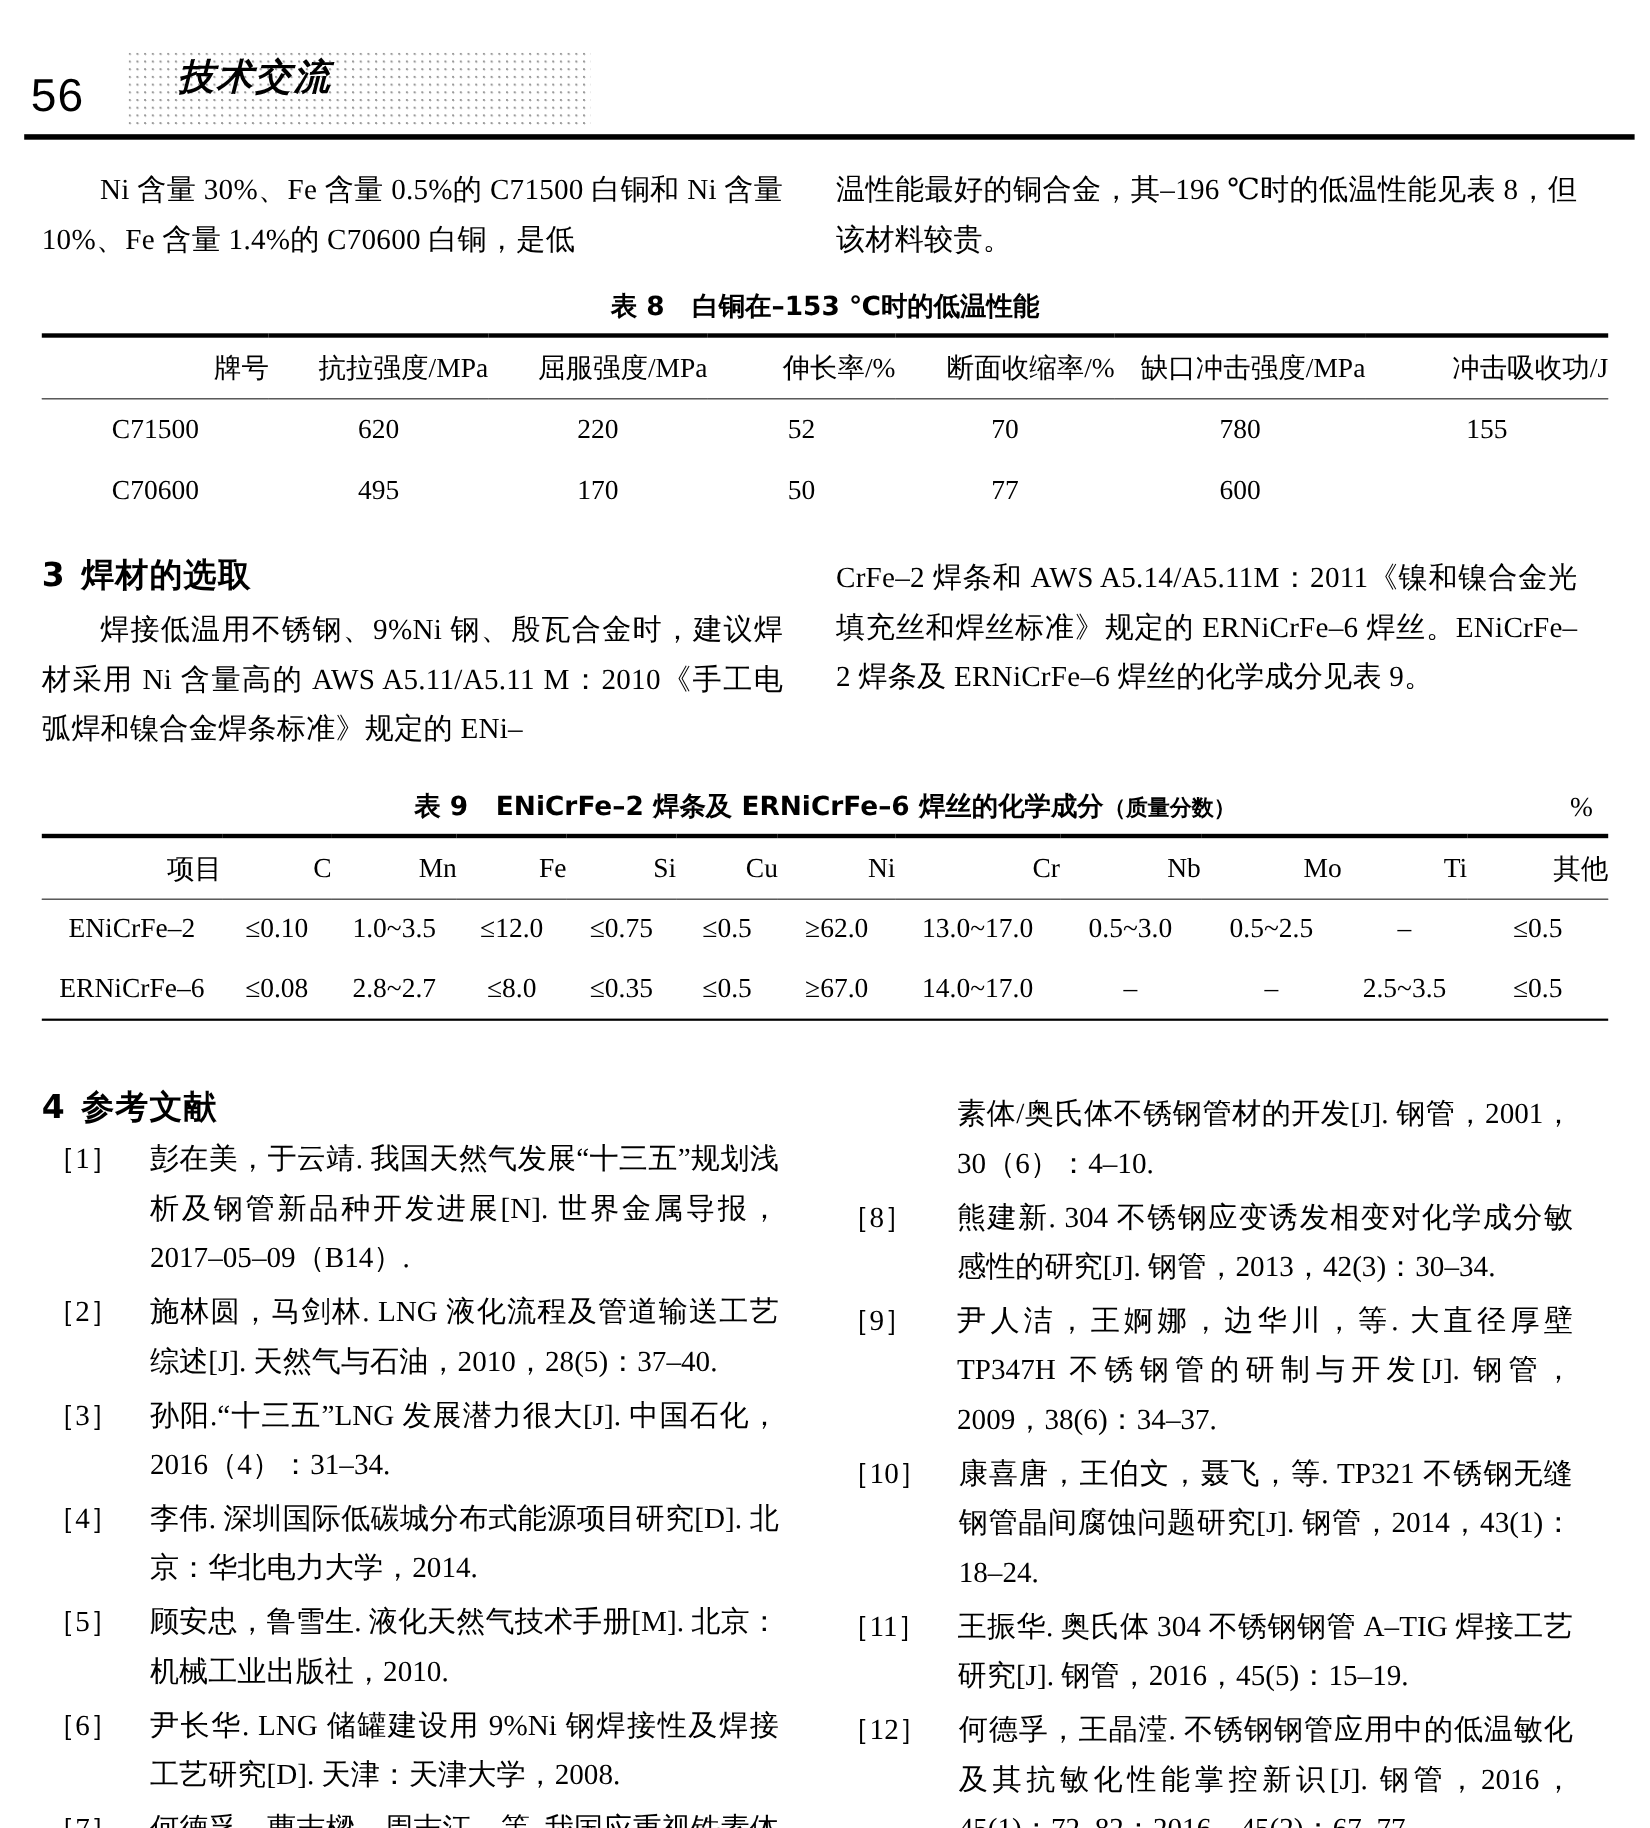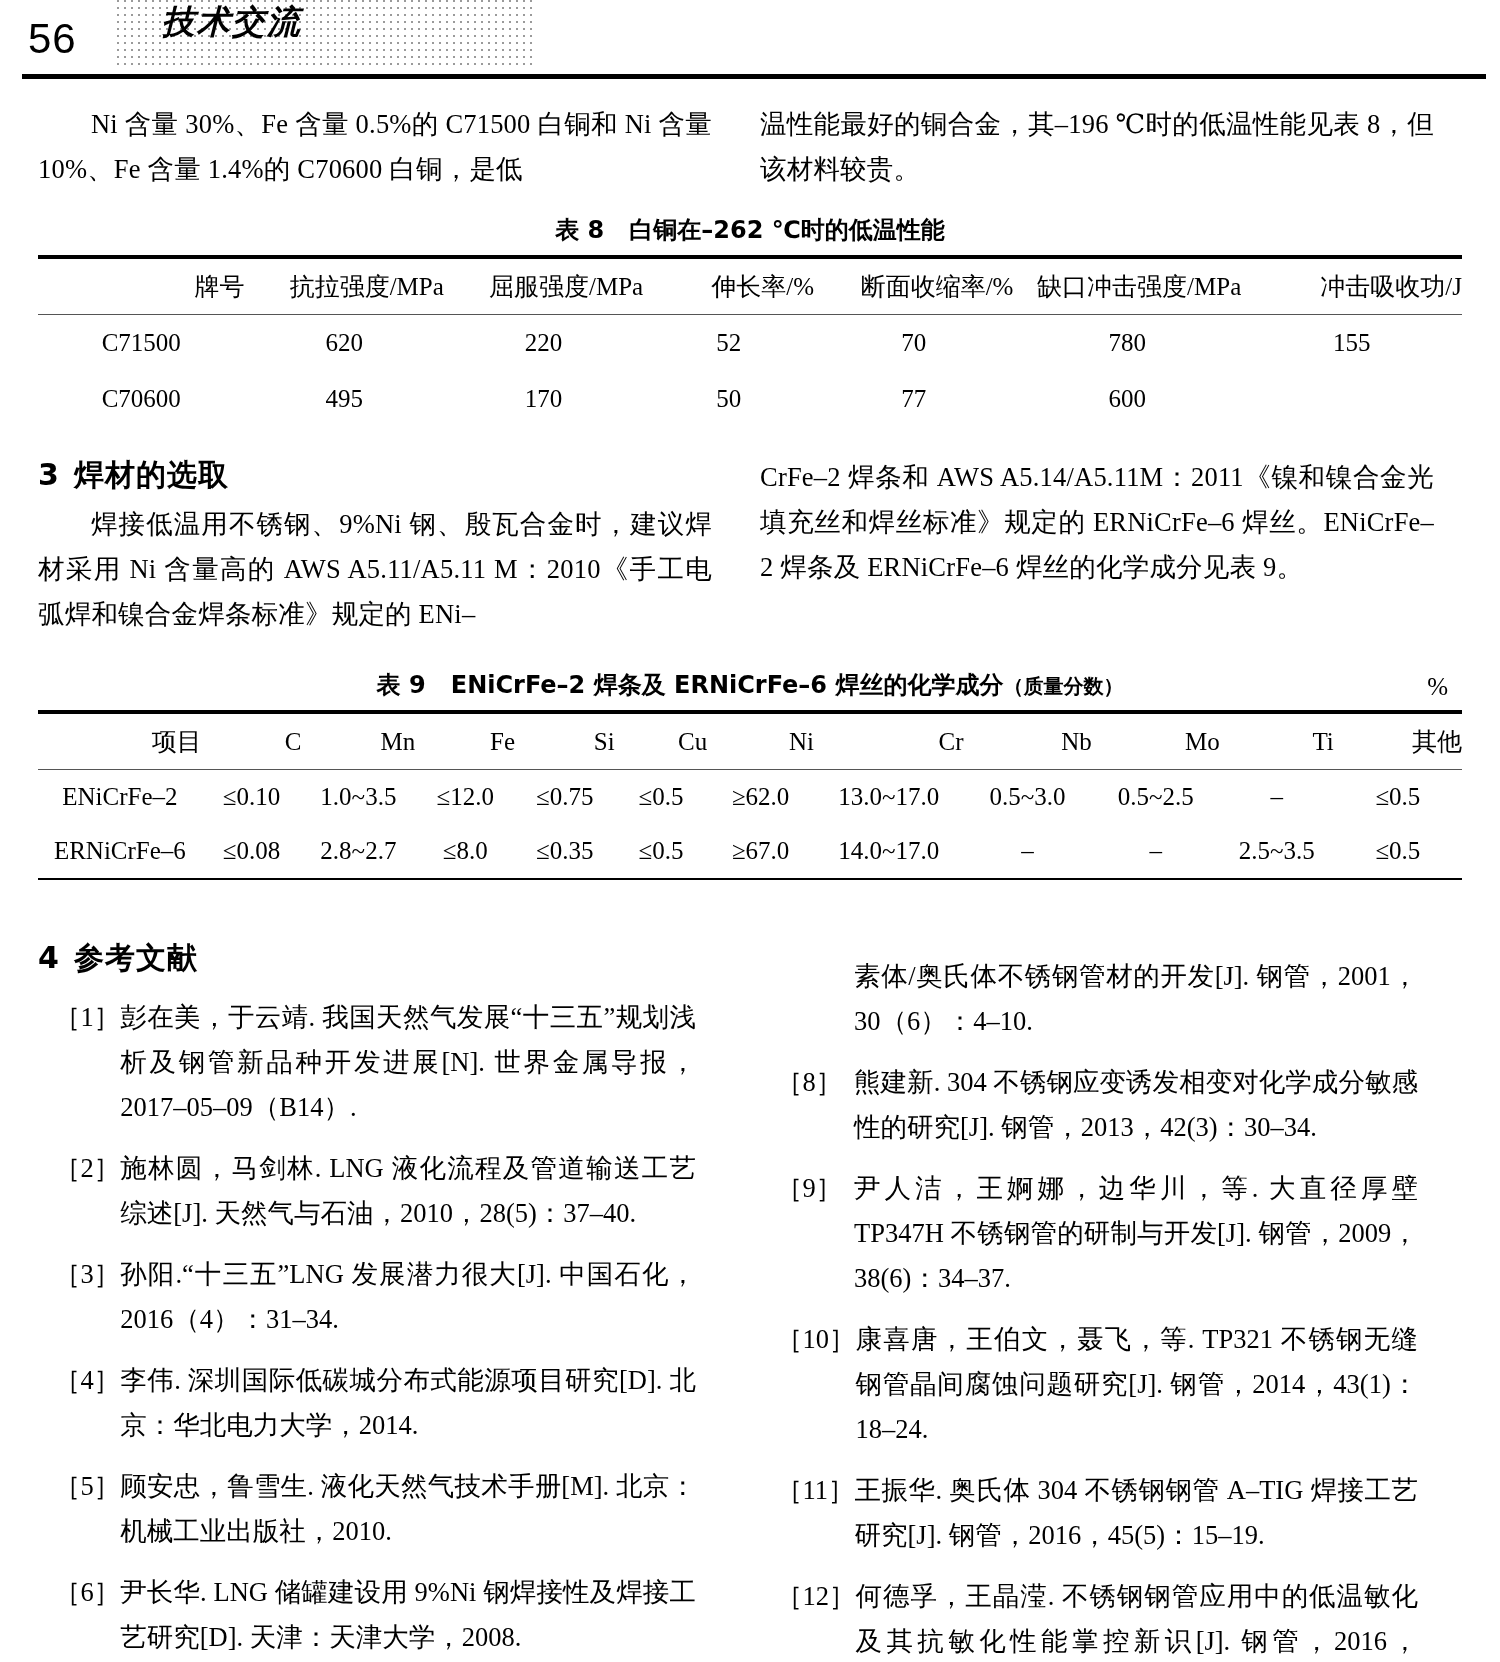--- a/index.html
+++ b/index.html
@@ -15,20 +15,21 @@
     position: relative;
     overflow: hidden;
   }
 
   
   .page-header {
     position: relative;
     height: 74px;
     display: flex;
     align-items: flex-start;
+    margin-top: 48px;
   }
   .folio {
     font-family: "Liberation Sans", "DejaVu Sans", sans-serif;
     font-size: 42px;
     font-weight: 400;
     line-height: 1;
     padding: 18px 0 0 28px;
     letter-spacing: 1px;
   }
   .header-band {
@@ -136,21 +137,22 @@
   table.sci.t9 thead th { font-size: 25px; }
   table.sci.t9 tbody td { font-size: 25px; padding: 13px 0; }
   .t9-wrap { border-bottom: 2.5px solid #000; }
 
   
   .ref-list { margin: 0; }
   .ref-item {
     display: flex;
     font-size: 26.5px;
     line-height: 45px;
-    margin: 16px;
+    margin: 4px;
+    gap: 28px;
   }
   .ref-num {
     flex: 0 0 auto;
     white-space: nowrap;
     min-width: 62px;
   }
   .ref-num.wide { min-width: 78px; }
   .ref-body {
     flex: 1 1 auto;
     text-align: justify;
@@ -181,21 +183,21 @@
     <div class="col">
       <p class="body-text indent">Ni 含量 30%、Fe 含量 0.5%的 C71500 白铜和 Ni 含量 10%、Fe 含量 1.4%的 C70600 白铜，是低</p>
     </div>
     <div class="col">
       <p class="body-text">温性能最好的铜合金，其–196 ℃时的低温性能见表 8，但该材料较贵。</p>
     </div>
   </div>
 
   <div class="table-block" style="margin-top:14px;">
     <div class="table-caption">
-      <span class="cap-num">表 8</span>&nbsp;&nbsp;&nbsp;<span>白铜在–262 ℃时的低温性能</span>
+      <span class="cap-num">表 8</span>&nbsp;&nbsp;&nbsp;<span>白铜在–153 ℃时的低温性能</span>
     </div>
     <table class="sci t8">
       <colgroup>
         <col style="width:14.5%">
           <col style="width:14%">
           <col style="width:14%">
           <col style="width:12%">
         <col style="width:14%">
           <col style="width:16%">
           <col style="width:15.5%">

